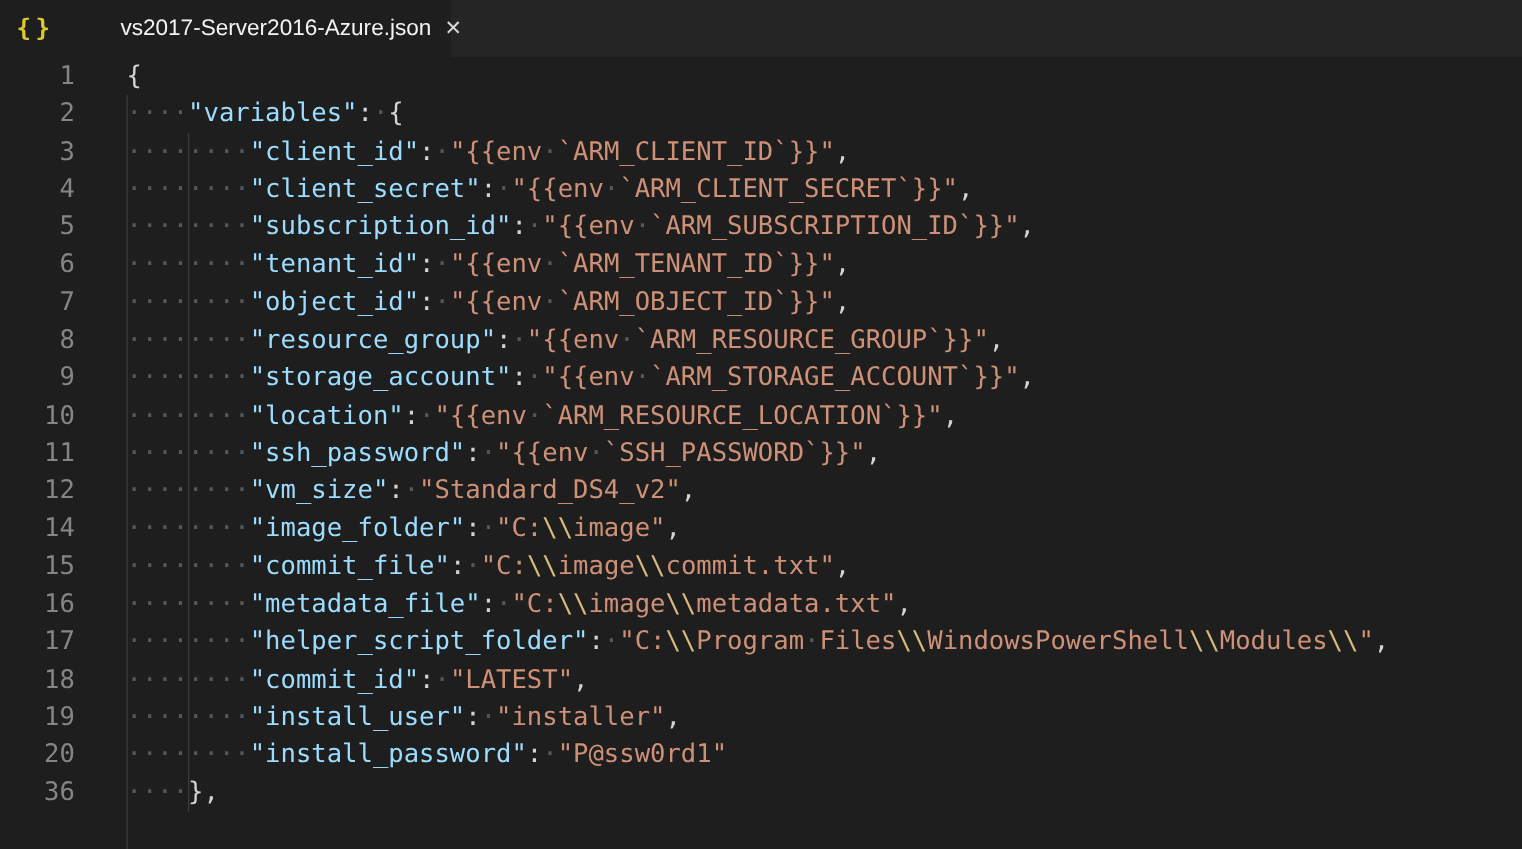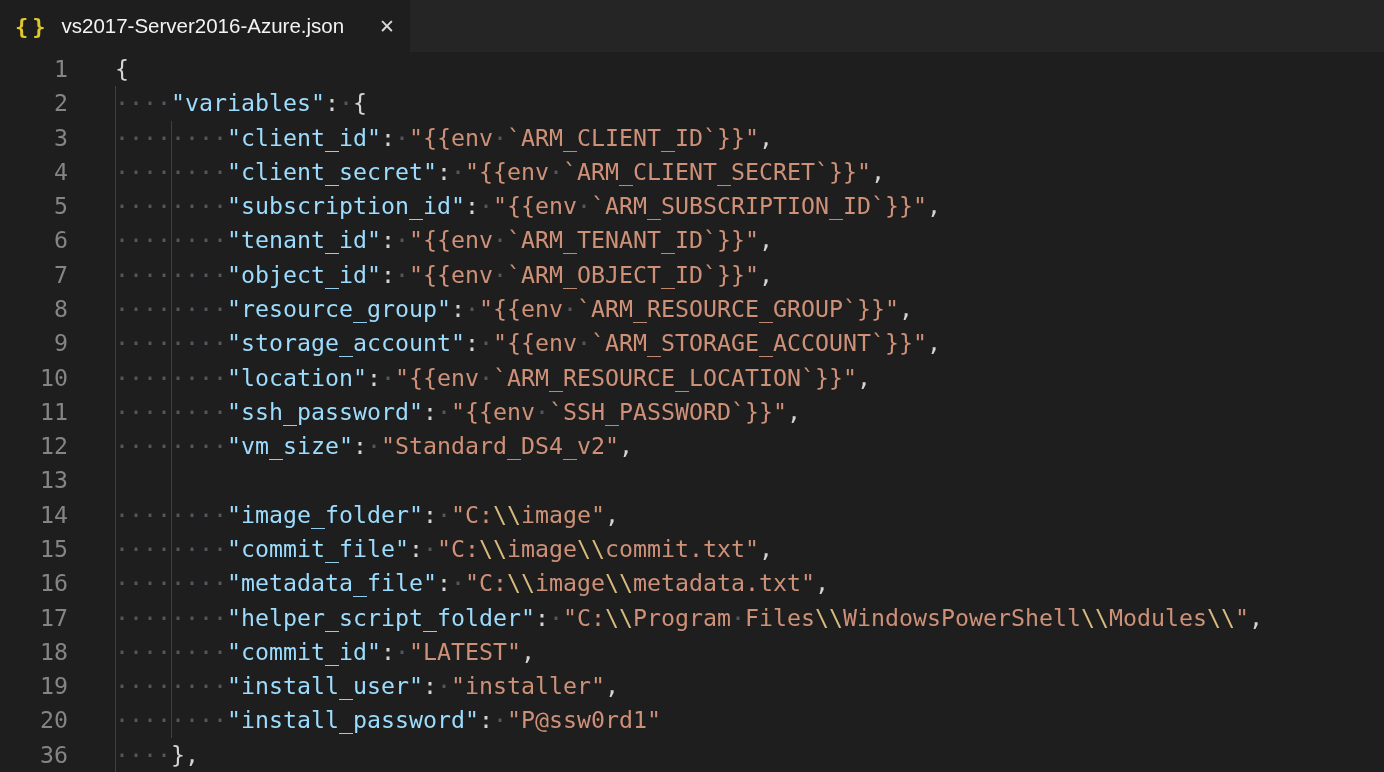--- a/index.html
+++ b/index.html
@@ -19,21 +19,21 @@
   }
   .tab-icon {
     font-family: "DejaVu Sans Mono", monospace;
     font-size: 22px; font-weight: bold;
     color: var(--json-icon, #ddc92e);
     letter-spacing: 4px; flex: none;
   }
   .tab-title {
     font-family: "Liberation Sans", sans-serif;
     font-size: 20.5px; color: var(--tab-title, #f3f3f3);
-    white-space: nowrap; flex: 1;
+    white-space: nowrap; flex: 1; margin-left: 48px;
   }
   .tab-close {
     font-family: "DejaVu Sans", sans-serif;
     font-size: 19px; color: var(--close-icon, #d8d8d8);
     cursor: pointer; flex: none;
   }
   
   .editor {
     position: relative; height: 720px;
     font-family: "DejaVu Sans Mono", monospace;
@@ -82,21 +82,20 @@
       <div class="line"><span class="ln">3</span><span class="lc"><span class="ws">·</span><span class="ws">·</span><span class="ws">·</span><span class="ws">·</span><span class="ws">·</span><span class="ws">·</span><span class="ws">·</span><span class="ws">·</span><span class="tok-k">"client_id"</span><span class="tok-p">:</span><span class="ws">·</span><span class="tok-s">"{{env</span><span class="ws">·</span><span class="tok-s">`ARM_CLIENT_ID`}}"</span><span class="tok-p">,</span></span></div>
       <div class="line"><span class="ln">4</span><span class="lc"><span class="ws">·</span><span class="ws">·</span><span class="ws">·</span><span class="ws">·</span><span class="ws">·</span><span class="ws">·</span><span class="ws">·</span><span class="ws">·</span><span class="tok-k">"client_secret"</span><span class="tok-p">:</span><span class="ws">·</span><span class="tok-s">"{{env</span><span class="ws">·</span><span class="tok-s">`ARM_CLIENT_SECRET`}}"</span><span class="tok-p">,</span></span></div>
       <div class="line"><span class="ln">5</span><span class="lc"><span class="ws">·</span><span class="ws">·</span><span class="ws">·</span><span class="ws">·</span><span class="ws">·</span><span class="ws">·</span><span class="ws">·</span><span class="ws">·</span><span class="tok-k">"subscription_id"</span><span class="tok-p">:</span><span class="ws">·</span><span class="tok-s">"{{env</span><span class="ws">·</span><span class="tok-s">`ARM_SUBSCRIPTION_ID`}}"</span><span class="tok-p">,</span></span></div>
       <div class="line"><span class="ln">6</span><span class="lc"><span class="ws">·</span><span class="ws">·</span><span class="ws">·</span><span class="ws">·</span><span class="ws">·</span><span class="ws">·</span><span class="ws">·</span><span class="ws">·</span><span class="tok-k">"tenant_id"</span><span class="tok-p">:</span><span class="ws">·</span><span class="tok-s">"{{env</span><span class="ws">·</span><span class="tok-s">`ARM_TENANT_ID`}}"</span><span class="tok-p">,</span></span></div>
       <div class="line"><span class="ln">7</span><span class="lc"><span class="ws">·</span><span class="ws">·</span><span class="ws">·</span><span class="ws">·</span><span class="ws">·</span><span class="ws">·</span><span class="ws">·</span><span class="ws">·</span><span class="tok-k">"object_id"</span><span class="tok-p">:</span><span class="ws">·</span><span class="tok-s">"{{env</span><span class="ws">·</span><span class="tok-s">`ARM_OBJECT_ID`}}"</span><span class="tok-p">,</span></span></div>
       <div class="line"><span class="ln">8</span><span class="lc"><span class="ws">·</span><span class="ws">·</span><span class="ws">·</span><span class="ws">·</span><span class="ws">·</span><span class="ws">·</span><span class="ws">·</span><span class="ws">·</span><span class="tok-k">"resource_group"</span><span class="tok-p">:</span><span class="ws">·</span><span class="tok-s">"{{env</span><span class="ws">·</span><span class="tok-s">`ARM_RESOURCE_GROUP`}}"</span><span class="tok-p">,</span></span></div>
       <div class="line"><span class="ln">9</span><span class="lc"><span class="ws">·</span><span class="ws">·</span><span class="ws">·</span><span class="ws">·</span><span class="ws">·</span><span class="ws">·</span><span class="ws">·</span><span class="ws">·</span><span class="tok-k">"storage_account"</span><span class="tok-p">:</span><span class="ws">·</span><span class="tok-s">"{{env</span><span class="ws">·</span><span class="tok-s">`ARM_STORAGE_ACCOUNT`}}"</span><span class="tok-p">,</span></span></div>
       <div class="line"><span class="ln">10</span><span class="lc"><span class="ws">·</span><span class="ws">·</span><span class="ws">·</span><span class="ws">·</span><span class="ws">·</span><span class="ws">·</span><span class="ws">·</span><span class="ws">·</span><span class="tok-k">"location"</span><span class="tok-p">:</span><span class="ws">·</span><span class="tok-s">"{{env</span><span class="ws">·</span><span class="tok-s">`ARM_RESOURCE_LOCATION`}}"</span><span class="tok-p">,</span></span></div>
       <div class="line"><span class="ln">11</span><span class="lc"><span class="ws">·</span><span class="ws">·</span><span class="ws">·</span><span class="ws">·</span><span class="ws">·</span><span class="ws">·</span><span class="ws">·</span><span class="ws">·</span><span class="tok-k">"ssh_password"</span><span class="tok-p">:</span><span class="ws">·</span><span class="tok-s">"{{env</span><span class="ws">·</span><span class="tok-s">`SSH_PASSWORD`}}"</span><span class="tok-p">,</span></span></div>
       <div class="line"><span class="ln">12</span><span class="lc"><span class="ws">·</span><span class="ws">·</span><span class="ws">·</span><span class="ws">·</span><span class="ws">·</span><span class="ws">·</span><span class="ws">·</span><span class="ws">·</span><span class="tok-k">"vm_size"</span><span class="tok-p">:</span><span class="ws">·</span><span class="tok-s">"Standard_DS4_v2"</span><span class="tok-p">,</span></span></div>
-      <div class="line"><span class="ln">13</span><span class="lc"></span></div>
       <div class="line"><span class="ln">14</span><span class="lc"><span class="ws">·</span><span class="ws">·</span><span class="ws">·</span><span class="ws">·</span><span class="ws">·</span><span class="ws">·</span><span class="ws">·</span><span class="ws">·</span><span class="tok-k">"image_folder"</span><span class="tok-p">:</span><span class="ws">·</span><span class="tok-s">"C:</span><span class="tok-e">\\</span><span class="tok-s">image"</span><span class="tok-p">,</span></span></div>
       <div class="line"><span class="ln">15</span><span class="lc"><span class="ws">·</span><span class="ws">·</span><span class="ws">·</span><span class="ws">·</span><span class="ws">·</span><span class="ws">·</span><span class="ws">·</span><span class="ws">·</span><span class="tok-k">"commit_file"</span><span class="tok-p">:</span><span class="ws">·</span><span class="tok-s">"C:</span><span class="tok-e">\\</span><span class="tok-s">image</span><span class="tok-e">\\</span><span class="tok-s">commit.txt"</span><span class="tok-p">,</span></span></div>
       <div class="line"><span class="ln">16</span><span class="lc"><span class="ws">·</span><span class="ws">·</span><span class="ws">·</span><span class="ws">·</span><span class="ws">·</span><span class="ws">·</span><span class="ws">·</span><span class="ws">·</span><span class="tok-k">"metadata_file"</span><span class="tok-p">:</span><span class="ws">·</span><span class="tok-s">"C:</span><span class="tok-e">\\</span><span class="tok-s">image</span><span class="tok-e">\\</span><span class="tok-s">metadata.txt"</span><span class="tok-p">,</span></span></div>
       <div class="line"><span class="ln">17</span><span class="lc"><span class="ws">·</span><span class="ws">·</span><span class="ws">·</span><span class="ws">·</span><span class="ws">·</span><span class="ws">·</span><span class="ws">·</span><span class="ws">·</span><span class="tok-k">"helper_script_folder"</span><span class="tok-p">:</span><span class="ws">·</span><span class="tok-s">"C:</span><span class="tok-e">\\</span><span class="tok-s">Program</span><span class="ws">·</span><span class="tok-s">Files</span><span class="tok-e">\\</span><span class="tok-s">WindowsPowerShell</span><span class="tok-e">\\</span><span class="tok-s">Modules</span><span class="tok-e">\\</span><span class="tok-s">"</span><span class="tok-p">,</span></span></div>
       <div class="line"><span class="ln">18</span><span class="lc"><span class="ws">·</span><span class="ws">·</span><span class="ws">·</span><span class="ws">·</span><span class="ws">·</span><span class="ws">·</span><span class="ws">·</span><span class="ws">·</span><span class="tok-k">"commit_id"</span><span class="tok-p">:</span><span class="ws">·</span><span class="tok-s">"LATEST"</span><span class="tok-p">,</span></span></div>
       <div class="line"><span class="ln">19</span><span class="lc"><span class="sel sel-nl" style="width: 37ch;"></span><span class="ws">·</span><span class="ws">·</span><span class="ws">·</span><span class="ws">·</span><span class="ws">·</span><span class="ws">·</span><span class="ws">·</span><span class="ws">·</span><span class="tok-k">"install_user"</span><span class="tok-p">:</span><span class="ws">·</span><span class="tok-s">"installer"</span><span class="tok-p">,</span></span></div>
       <div class="line"><span class="ln">20</span><span class="lc"><span class="sel sel-end" style="width: 39ch;"></span><span class="ws">·</span><span class="ws">·</span><span class="ws">·</span><span class="ws">·</span><span class="ws">·</span><span class="ws">·</span><span class="ws">·</span><span class="ws">·</span><span class="tok-k">"install_password"</span><span class="tok-p">:</span><span class="ws">·</span><span class="tok-s">"P@ssw0rd1"</span></span></div>
       <div class="line"><span class="ln">36</span><span class="lc"><span class="ws">·</span><span class="ws">·</span><span class="ws">·</span><span class="ws">·</span><span class="tok-p">},</span></span></div>
     </div>
 </div>

